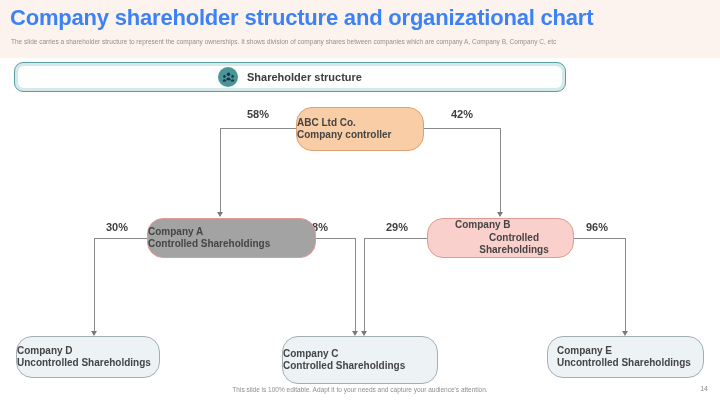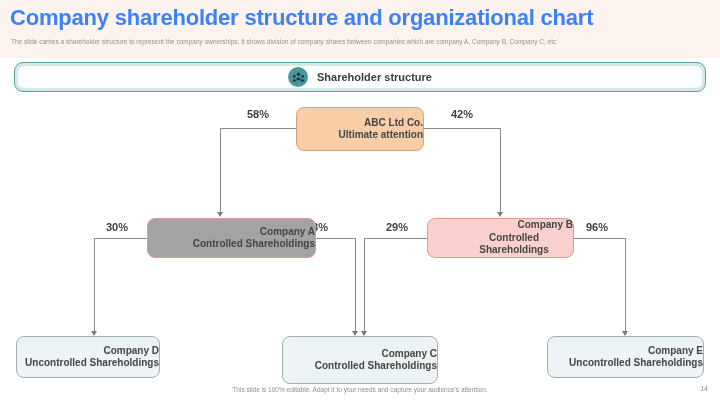--- a/index.html
+++ b/index.html
@@ -14,46 +14,46 @@
   .title {
     position:absolute; left:10px; top:5px; width:700px;
     font-size:22px; font-weight:600; color:#3b82f6; letter-spacing:-0.2px;
   }
   .subtitle {
     position:absolute; left:11px; top:38px; width:620px;
     font-size:6.5px; color:#9a8d88;
   }
   
   .banner {
-    position:absolute; left:14px; top:62px; width:692px; height:30px;
+    position:absolute; left:14px; top:62px; width:552px; height:30px;
     background:#d5e9ea; border:1.5px solid #5b9da0; border-radius:9px;
   }
   .banner-inner {
     position:absolute; left:3px; top:3px; right:3px; bottom:3px;
     background:#fdfefe; border-radius:6px;
     display:flex; align-items:center; justify-content:center; gap:9px;
   }
   .banner-icon {
     width:20px; height:20px; border-radius:50%; background:#4a9598;
     display:flex; align-items:center; justify-content:center; flex:0 0 auto;
   }
   .banner-label { font-size:11px; font-weight:700; color:#3d3d3d; }
   
   .node {
-    position:absolute; border-radius:8px; border:1.2px solid;
-    display:flex; flex-direction:column; align-items:flex-end; justify-content:center;
+    position:absolute; border-radius:16px; border:1.2px solid;
+    display:flex; flex-direction:column; align-items:flex-start; justify-content:center;
     text-align:center; line-height:1.25;
   }
   .node .l1, .node .l2 { font-size:10px; font-weight:700; color:#454545; }
   .node-abc { left:296px; top:107px; width:128px; height:44px; background:#f9cda5; border-color:#daa174; }
   .node-a   { left:147px; top:218px; width:169px; height:40px; background:#a3a3a3; border-color:#e09a91; }
   .node-b   { left:427px; top:218px; width:147px; height:40px; background:#f9d0cb; border-color:#e09a91;padding-left:27px; }
   .node-d   { left:16px;  top:336px; width:144px; height:42px; background:#edf2f4; border-color:#a3b0b3; }
   .node-c   { left:282px; top:336px; width:156px; height:48px; background:#edf2f4; border-color:#a3b0b3; }
-  .node-e   { left:547px; top:336px; width:157px; height:42px; background:#edf2f4; border-color:#a3b0b3; }
+  .node-e   { left:547px; top:336px; width:157px; height:42px; background:#edf2f4; border-color:#a3b0b3;padding-left:9px; }
   
   .pct {
     position:absolute; width:40px; text-align:center;
     font-size:11px; font-weight:700; color:#3f3f3f;
   }
   .pct-58 { left:238px; top:108px; }
   .pct-42 { left:442px; top:108px; }
   .pct-30 { left:97px;  top:221px; }
   .pct-28 { left:297px; top:221px; }
   .pct-29 { left:377px; top:221px; }
@@ -129,21 +129,21 @@
 
   <div class="pct pct-58">58%</div>
   <div class="pct pct-42">42%</div>
   <div class="pct pct-30">30%</div>
   <div class="pct pct-28">28%</div>
   <div class="pct pct-29">29%</div>
   <div class="pct pct-13">96%</div>
 
   <div class="node node-abc">
     <span class="l1">ABC Ltd Co.</span>
-    <span class="l2">Ultimate attention</span>
+    <span class="l2">Company controller</span>
   </div>
   <div class="node node-a">
     <span class="l1">Company A</span>
     <span class="l2">Controlled Shareholdings</span>
   </div>
   <div class="node node-b">
     <span class="l1">Company B</span>
     <span class="l2">Controlled Shareholdings</span>
   </div>
   <div class="node node-d">

